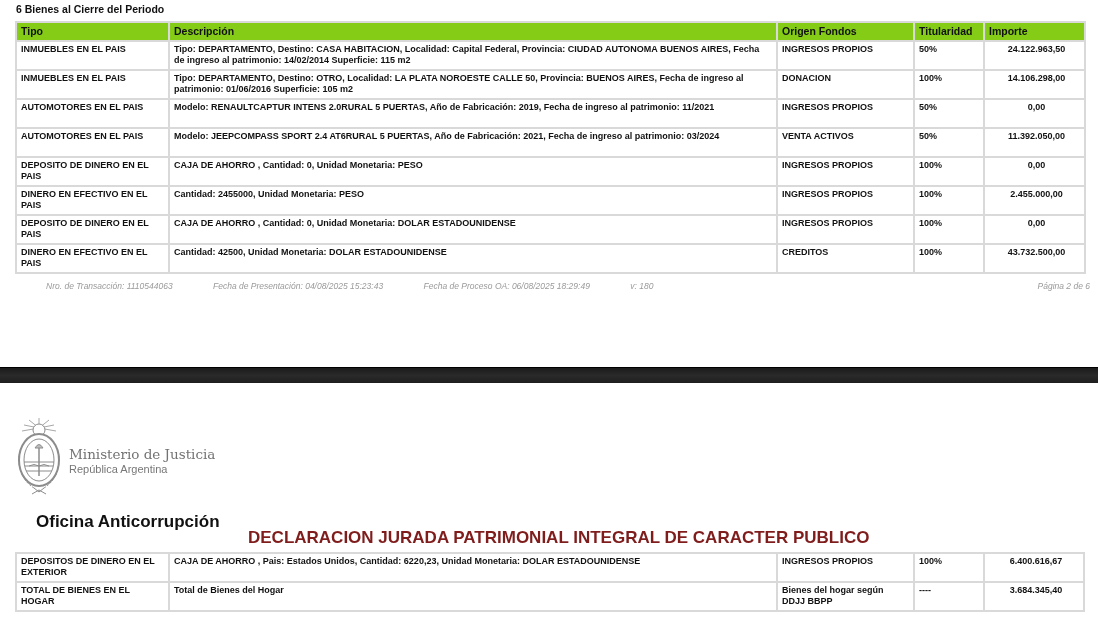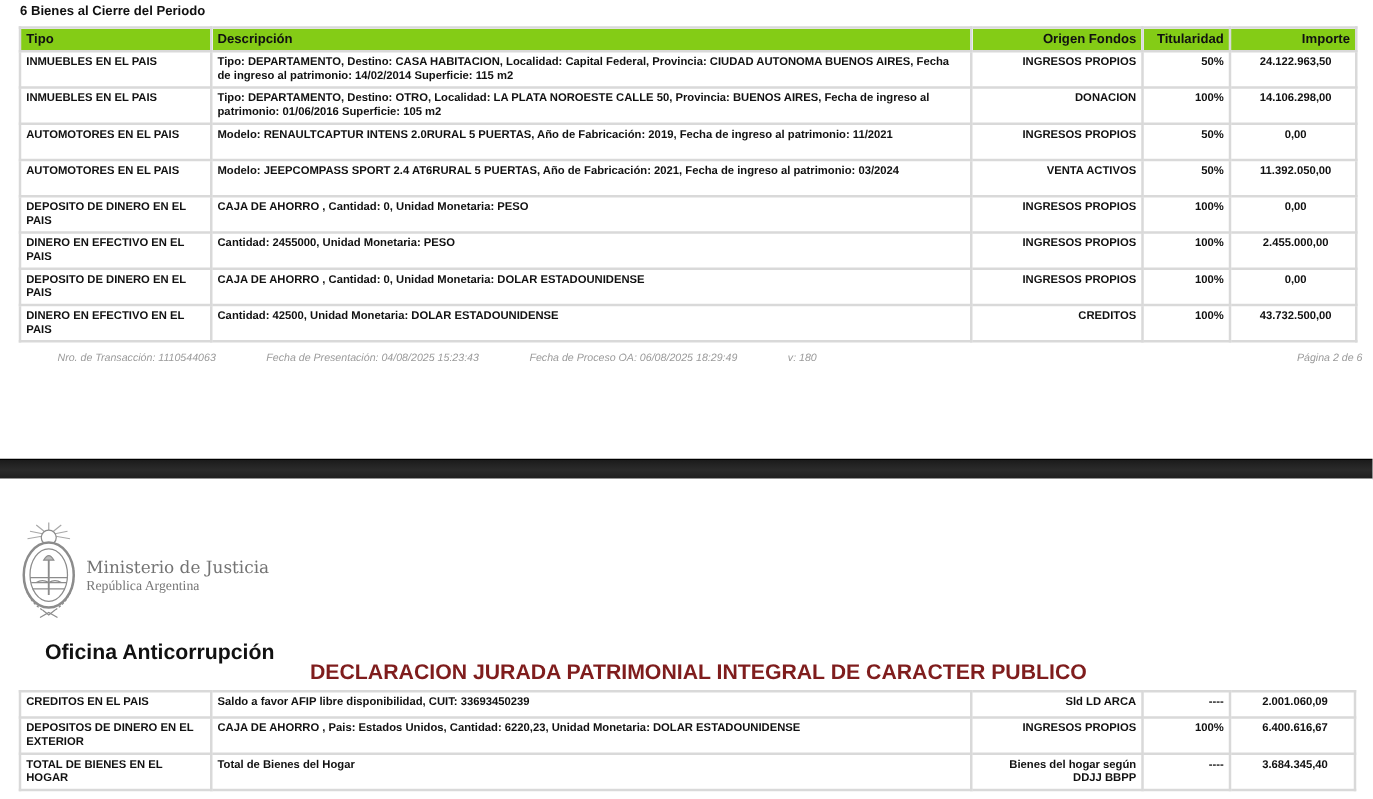--- a/index.html
+++ b/index.html
@@ -16,21 +16,21 @@
     position: absolute; left: 15px; border-collapse: collapse;
     table-layout: fixed; font-size: 9px; font-weight: bold;
   }
   table.grid td, table.grid th {
     border: 2px solid #d9d9d9; padding: 2px 4px 0 4px; vertical-align: top;
     line-height: 10.5px; overflow: hidden;
   }
   table.grid th {
     background: #84cc16; font-size: 10.5px; text-align: left; padding-top: 3px; height: 14px;
   }
-  table.grid th.c, table.grid td.c { text-align: right; }
+  table.grid th.c, table.grid td.c { text-align: left; }
   table.grid td.r { text-align: center; padding-right: 0; }
   #assets-table { top: 21px; width: 1069px; }
   #assets-table tbody tr { height: 29px; }
   .footer-meta {
     position: absolute; left: 18px; top: 281px; font-size: 8.5px; font-style: italic; color: #9a9a9a;
   }
   .footer-meta span { margin-right: 10px; margin-left: 28px; }
   .footer-page {
     position: absolute; right: 8px; top: 281px; font-size: 8.5px; font-style: italic; color: #9a9a9a;
   }
@@ -39,21 +39,21 @@
     background: linear-gradient(#1b1b1b, #2a2a2a 50%, #1e1e1e);
     border-top: 1px solid #000; border-bottom: 1px solid #bdbdbd;
   }
   .page-bottom { position: absolute; left: 0; top: 383px; width: 1098px; height: 256px; background: #fff; }
   .coat-of-arms { position: absolute; left: 14px; top: 33px; width: 50px; height: 82px; }
   .ministry-name {
     position: absolute; left: 69px; top: 63px; font-family: "DejaVu Serif", serif;
     font-size: 13.5px; color: #737373;
   }
   .ministry-sub {
-    position: absolute; left: 69px; top: 80px; font-family: Liberation Serif, serif;
+    position: absolute; left: 69px; top: 80px; font-family: Liberation Sans, sans-serif;
     font-size: 11px; color: #777;
   }
   .office-name {
     position: absolute; left: 36px; top: 129px; font-size: 17px; font-weight: bold; color: #111;
   }
   .doc-title {
     position: absolute; left: 248px; top: 145px; font-size: 17px; font-weight: bold; color: #7f1d1d;
   }
   #extra-table { top: 169px; width: 1068px; }
   #extra-table tr.r1 { height: 21px; }
@@ -192,27 +192,20 @@
 
   <table class="grid" id="extra-table">
     <colgroup>
       <col style="width:153px">
         <col style="width:608px">
         <col style="width:137px">
         <col style="width:70px">
         <col style="width:100px">
     </colgroup>
     <tbody>
-      <tr class="r1">
-        <td>CREDITOS EN EL PAIS</td>
-        <td>Saldo a favor AFIP libre disponibilidad, CUIT: 33693450239</td>
-        <td class="c">Sld LD ARCA</td>
-        <td class="c">----</td>
-        <td class="r">2.001.060,09</td>
-      </tr>
       <tr class="r2">
         <td>DEPOSITOS DE DINERO EN EL EXTERIOR</td>
         <td>CAJA DE AHORRO , Pais: Estados Unidos, Cantidad: 6220,23, Unidad Monetaria: DOLAR ESTADOUNIDENSE</td>
         <td class="c">INGRESOS PROPIOS</td>
         <td class="c">100%</td>
         <td class="r">6.400.616,67</td>
       </tr>
       <tr class="r3">
         <td>TOTAL DE BIENES EN EL HOGAR</td>
         <td>Total de Bienes del Hogar</td>

